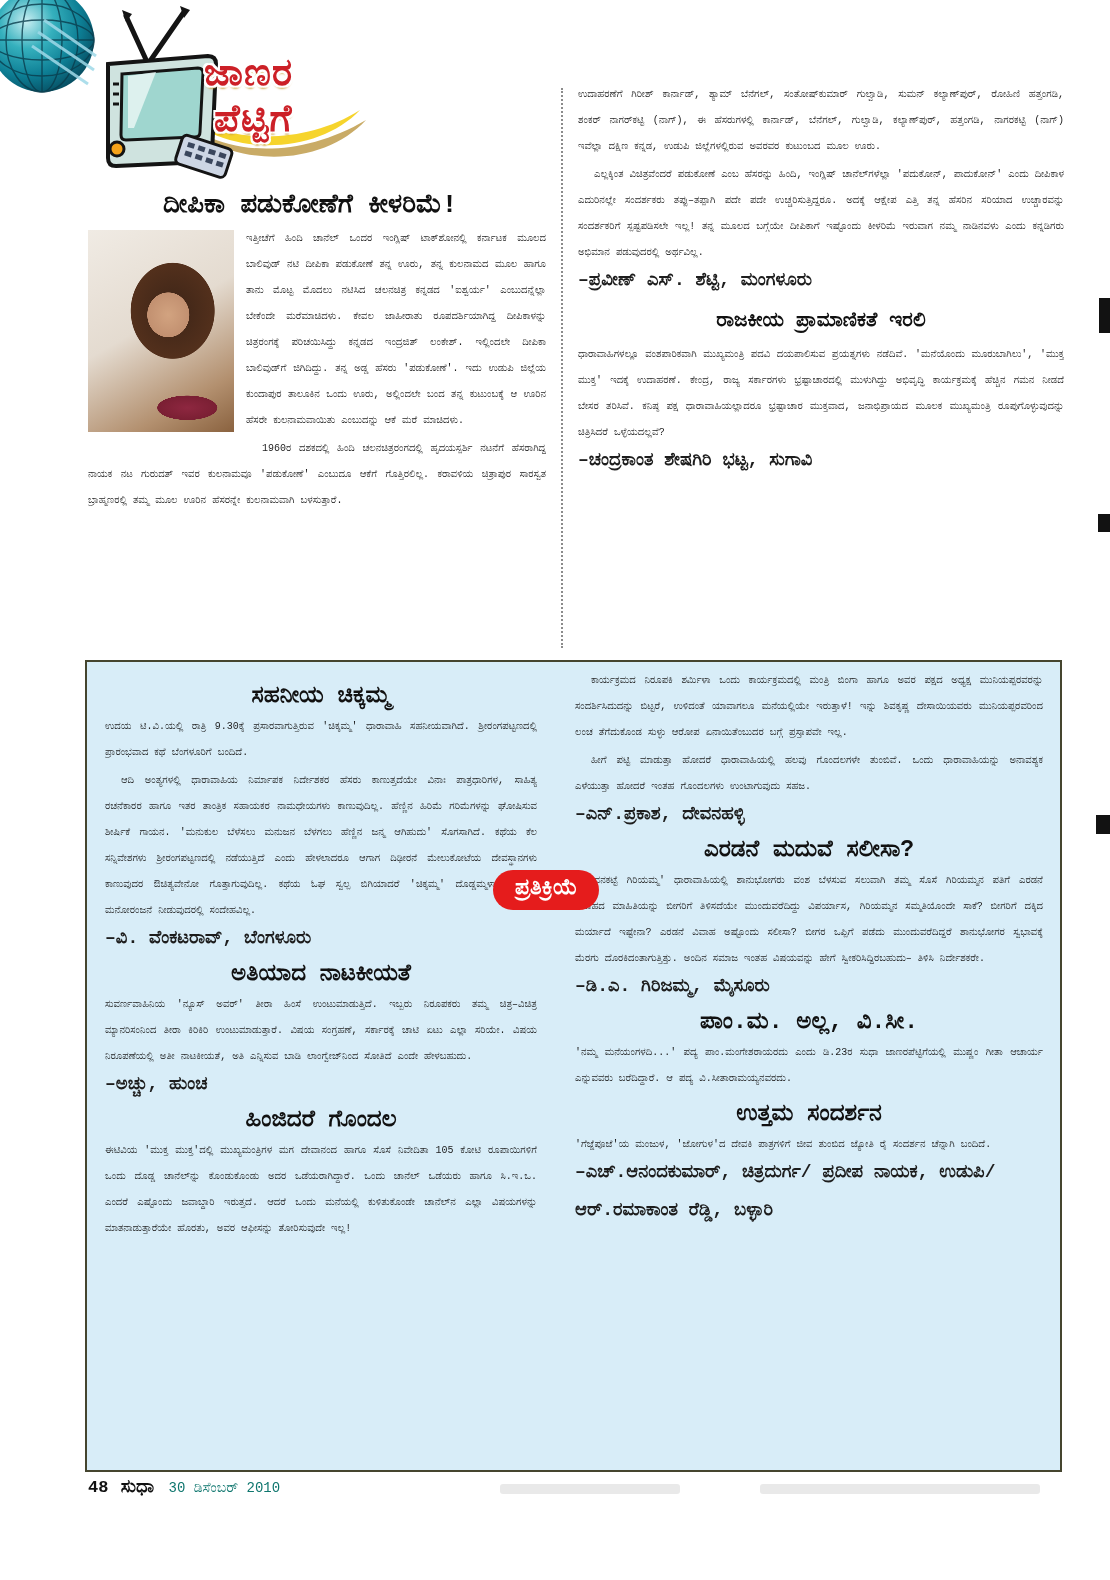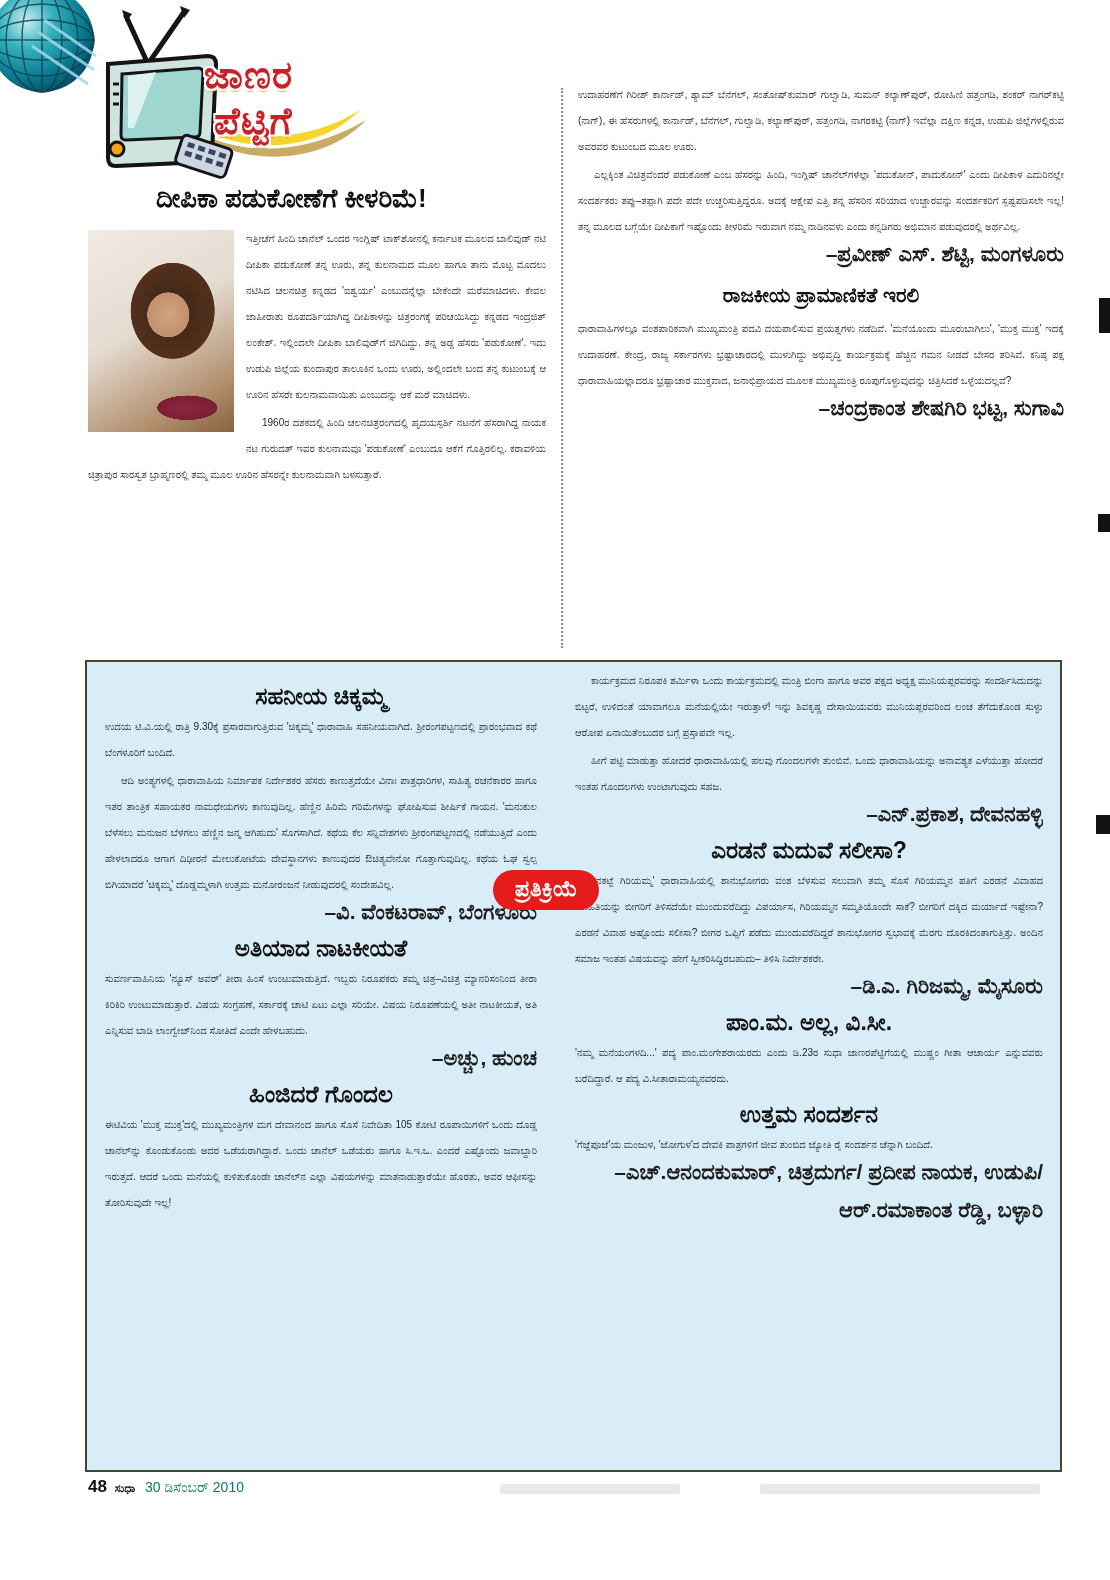--- a/index.html
+++ b/index.html
@@ -1,52 +1,52 @@
 <!DOCTYPE html>
 <html><head>
 <meta charset="utf-8">
 <style>
   html,body{margin:0;padding:0;background:#ffffff;}
   .page{
     position:relative; width:1110px; height:1496px; background:#ffffff;
-    font-family:Liberation Sans, sans-serif; color:#1d1d1d; overflow:hidden;
+    font-family:Liberation Mono, monospace; color:#1d1d1d; overflow:hidden;
   }
   
   .globe{position:absolute; left:-8px; top:-10px; width:108px; height:108px;}
   .globe svg{display:block;}
   
   .tv{position:absolute; left:86px; top:6px; width:160px; height:180px;}
   
   .swoosh{position:absolute; left:168px; top:68px; width:200px; height:105px;}
   .col-title{
     position:absolute; left:204px; top:52px; width:220px;
     font-weight:bold; font-size:38px; line-height:46px; color:#cc2027;
     text-shadow:-2px -2px 0 #fff, 2px -2px 0 #fff, -2px 2px 0 #fff, 2px 2px 0 #fff, 0 3px 2px #caa13e;
     letter-spacing:1px;
   }
   .col-title .l2{padding-left:10px;}
   
   .headline{
-    position:absolute; left:155px; top:182px; width:400px; margin:1px;
+    position:absolute; left:155px; top:182px; width:400px; margin:8px;
     font-size:26px; line-height:30px; font-weight:bold; color:#111;
   }
   .lead-left{position:absolute; left:88px; top:226px; width:458px; height:432px; overflow:hidden;}
   .lead-right{position:absolute; left:578px; top:82px; width:486px; height:578px; overflow:hidden;}
   .divider-dotted{position:absolute; left:561px; top:88px; height:560px; width:0; border-left:2px dotted #8b8b8b;}
   .photo{
     float:left; width:146px; height:202px; margin:4px 12px 6px 0;
     background:
       radial-gradient(ellipse 34% 10% at 68% 88%, #8e2740 0%, #7a1f33 60%, rgba(0,0,0,0) 61%),
       radial-gradient(ellipse 26% 20% at 55% 42%, #d2a380 0%, #c29070 55%, rgba(0,0,0,0) 56%),
       radial-gradient(ellipse 46% 38% at 58% 40%, #3c2417 0%, #53301c 62%, rgba(0,0,0,0) 63%),
       linear-gradient(150deg, #f0ebe4 0%, #e4dbd0 45%, #b3906f 80%, #8a623f 100%);
   }
   p.body{margin:0 0 2px 0; font-size:10px; line-height:26px; text-align:justify;}
   p.indent{text-indent:1.6em;}
-  p.byline{margin:2px 0 10px 0; font-size:21px; line-height:24px; font-weight:bold; text-align:right;}
+  p.byline{margin:2px 0 10px 0; font-size:18px; line-height:24px; font-weight:bold; }
   .sec-heading{
     margin:14px 0 6px 0; font-size:20px; line-height:30px; font-weight:bold;
     text-align:center; color:#111;
   }
   
   .letters-box{
     position:absolute; left:85px; top:660px; width:977px; height:812px;
     background:#d8edf8; border:2px solid #45452f; box-sizing:border-box;padding-left:39px;
   }
   .lb-col{position:absolute; overflow:hidden;}
@@ -57,21 +57,21 @@
     text-align:center; color:#111;
   }
   .badge{
     position:absolute; left:406px; top:208px;
     background:#e51c1c; color:#ffffff; font-weight:bold; font-size:22px;
     padding:5px 22px 7px 22px; border-radius:24px; line-height:28px;
   }
   
   .footer{position:absolute; left:88px; top:1478px; font-size:14px; line-height:18px;}
   .footer .pg{font-weight:bold; font-size:17px; color:#111;}
-  .footer .mag{font-weight:bold; font-size:11px; color:#111; margin-left:4px;}
+  .footer .mag{font-weight:bold; font-size:18px; color:#111; margin-left:4px;}
   .footer .date{color:#0f766e; margin-left:6px; font-size:14px;}
   .fartifact{position:absolute; background:#e9e9e9; border-radius:3px;}
   
   .mark{position:absolute; background:#121212;}
   .m1{left:1099px; top:298px; width:11px; height:35px;}
   .m2{left:1098px; top:514px; width:12px; height:18px;}
   .m3{left:1096px; top:815px; width:14px; height:19px;}
 </style>
 </head>
 <body>

